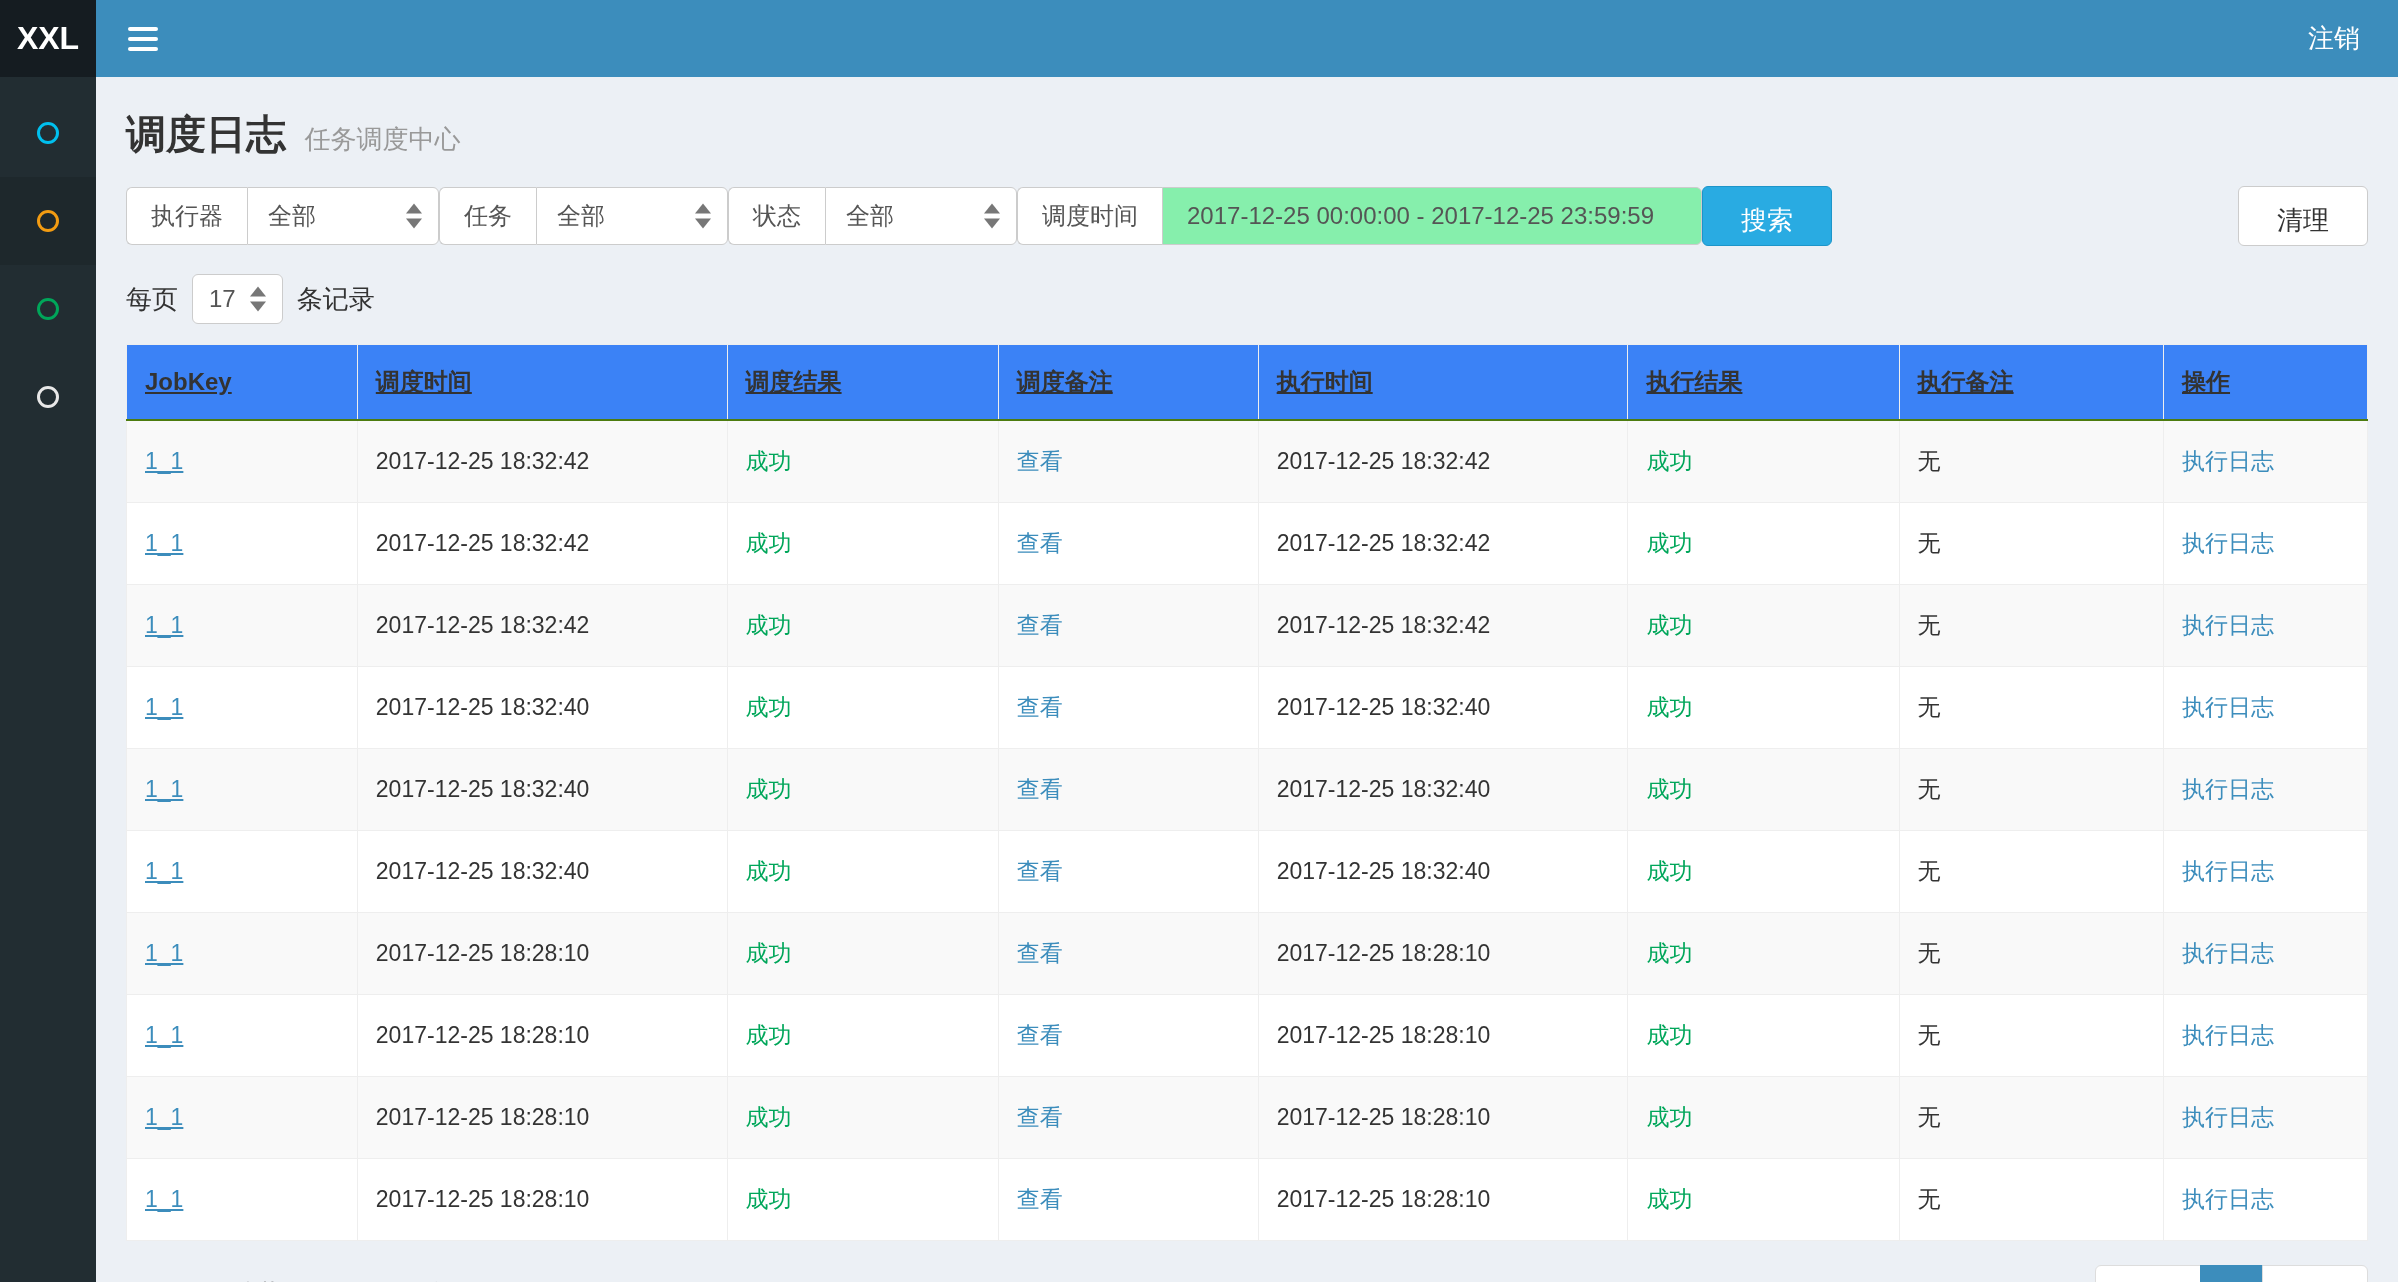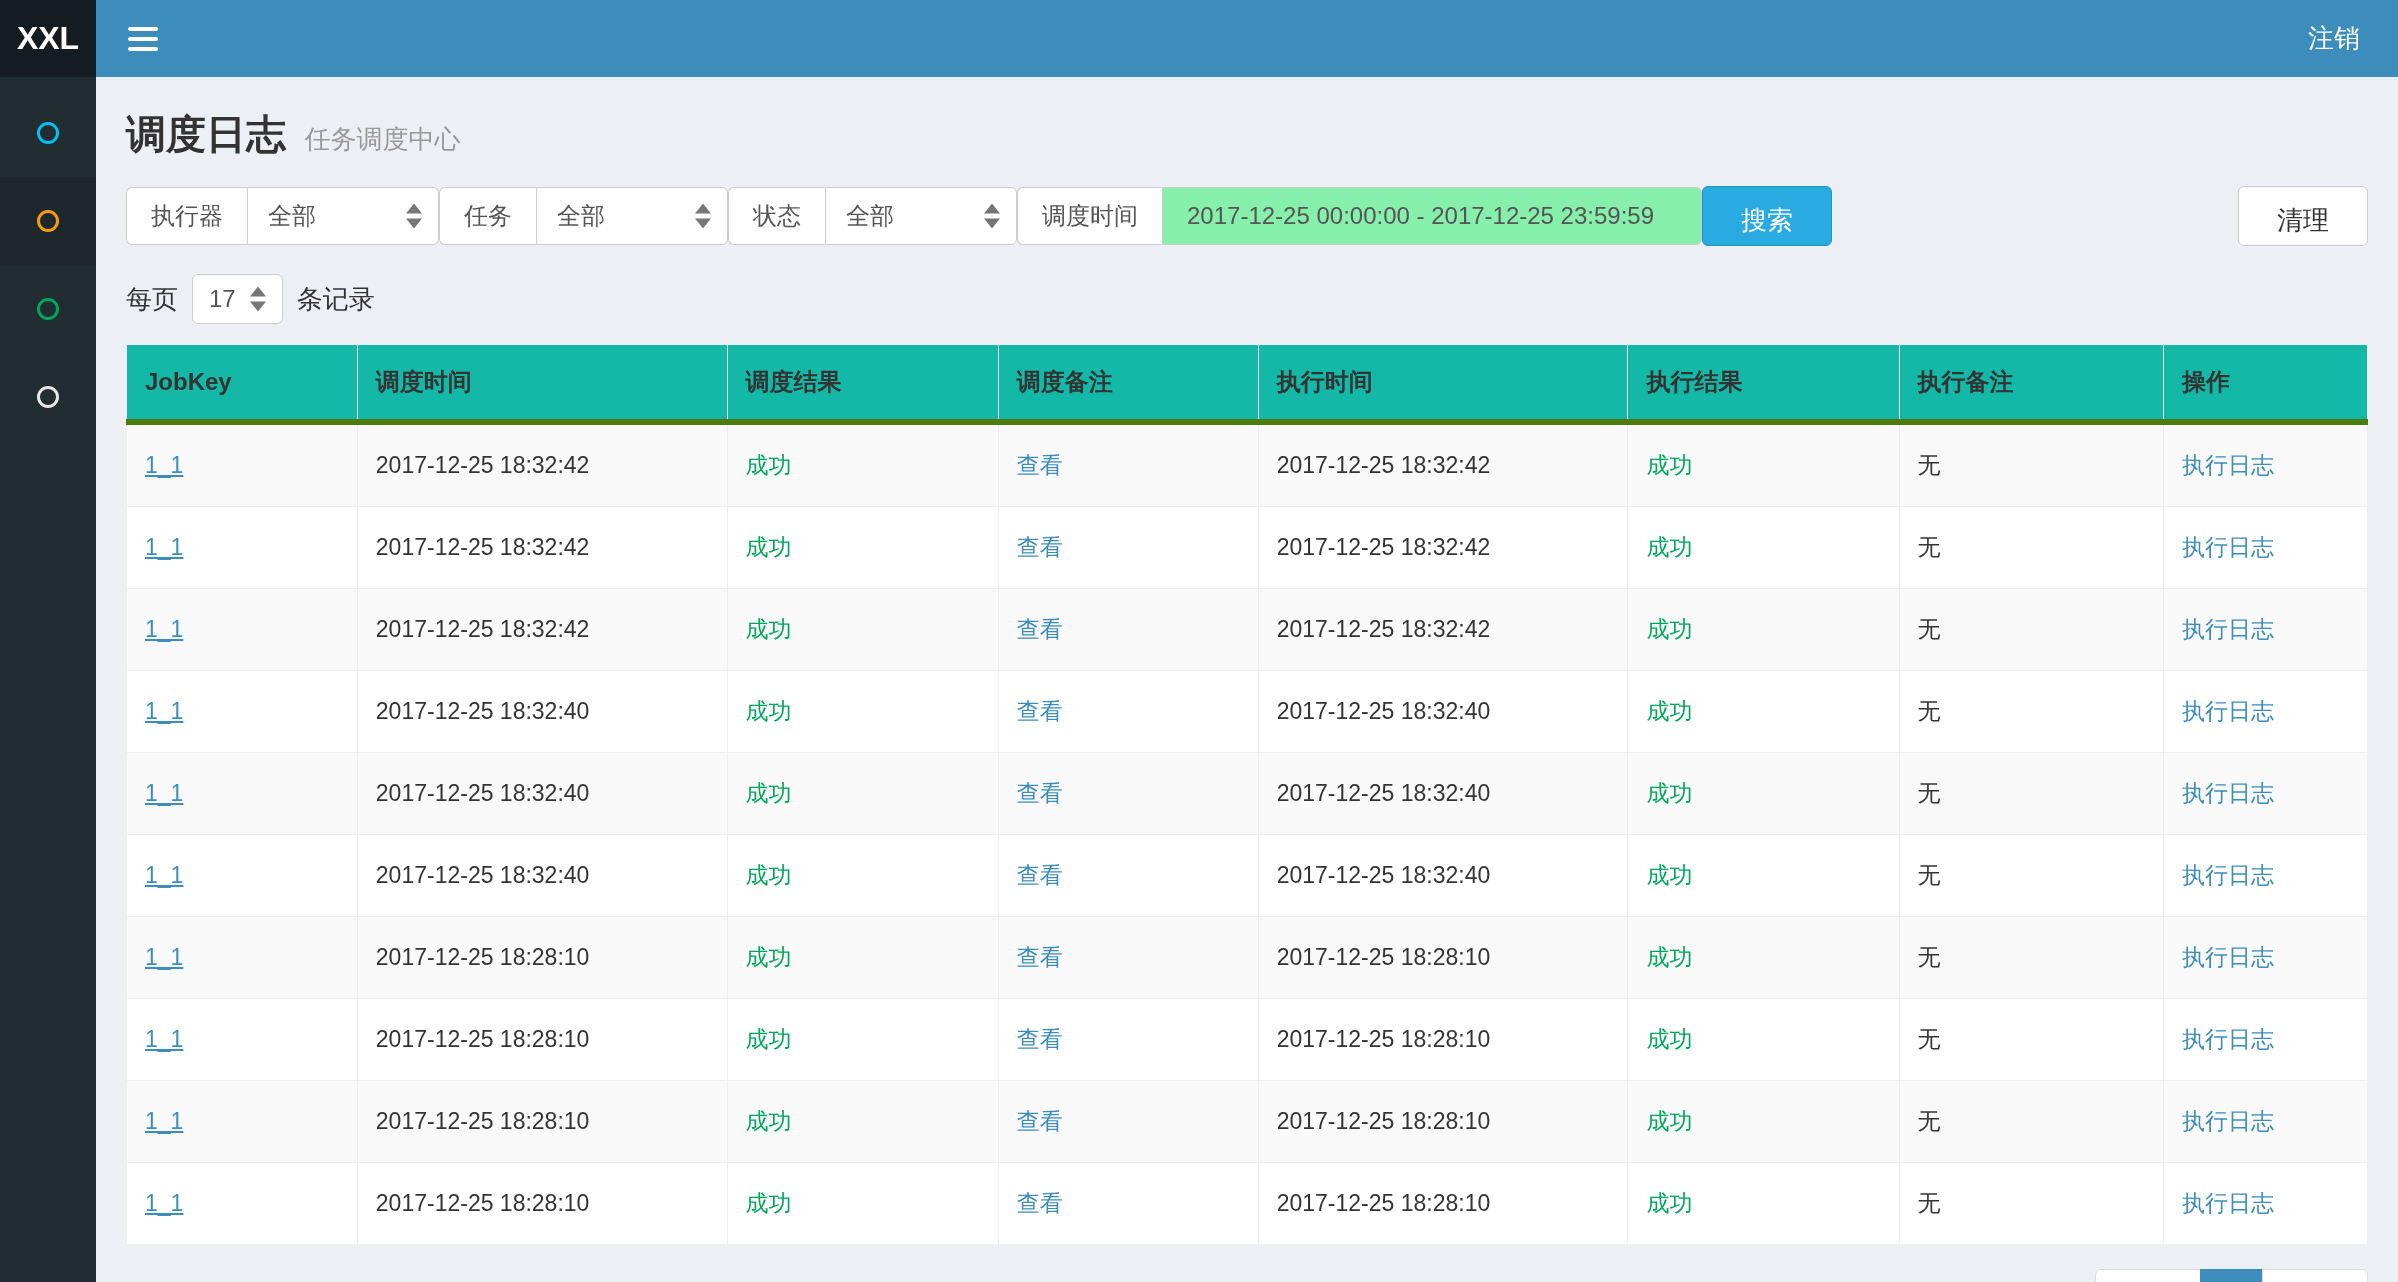--- a/index.html
+++ b/index.html
@@ -85,21 +85,21 @@
   
   .pagesize { display: flex; align-items: center; margin: 28px 0 20px; font-size: 26px; color: #333; gap: 14px; }
   .select.small { min-width: 84px; height: 50px; padding: 0 46px 0 16px; border-radius: 6px; border: 1px solid #ccc; }
 
   
   table.log-table { width: 100%; border-collapse: collapse; background: #fff; border: 1px solid #ddd; }
   th, td {
     border: 1px solid #eee; text-align: left; font-size: 23px; color: #333;
     padding: 25px 18px; white-space: nowrap;
   }
-  th { font-size: 24px; font-weight: bold; padding: 21px 18px; border-bottom: 6px solid #4d7c0f; background: #14b8a6; }
+  th { font-size: 24px; font-weight: bold; padding: 21px 18px; border-bottom: 2px solid #4d7c0f; background: #3b82f6; text-decoration: underline; }
   tbody tr:nth-child(odd) { background: #f9f9f9; }
   .link { color: var(--link, #3c8dbc); cursor: pointer; }
   .link.u { text-decoration: underline; }
   .success { color: var(--success, #00a65a); }
   .col0 { width: 10.3%; } .col1 { width: 16.5%; } .col2 { width: 12.1%; }
   .col3 { width: 11.6%; padding-left: 18px; } .col4 { width: 16.5%; } .col5 { width: 12.1%; }
   .col6 { width: 11.8%; }
 
   
   .tfooter { display: flex; align-items: center; justify-content: space-between; margin-top: 24px; font-size: 26px; color: #333; }

